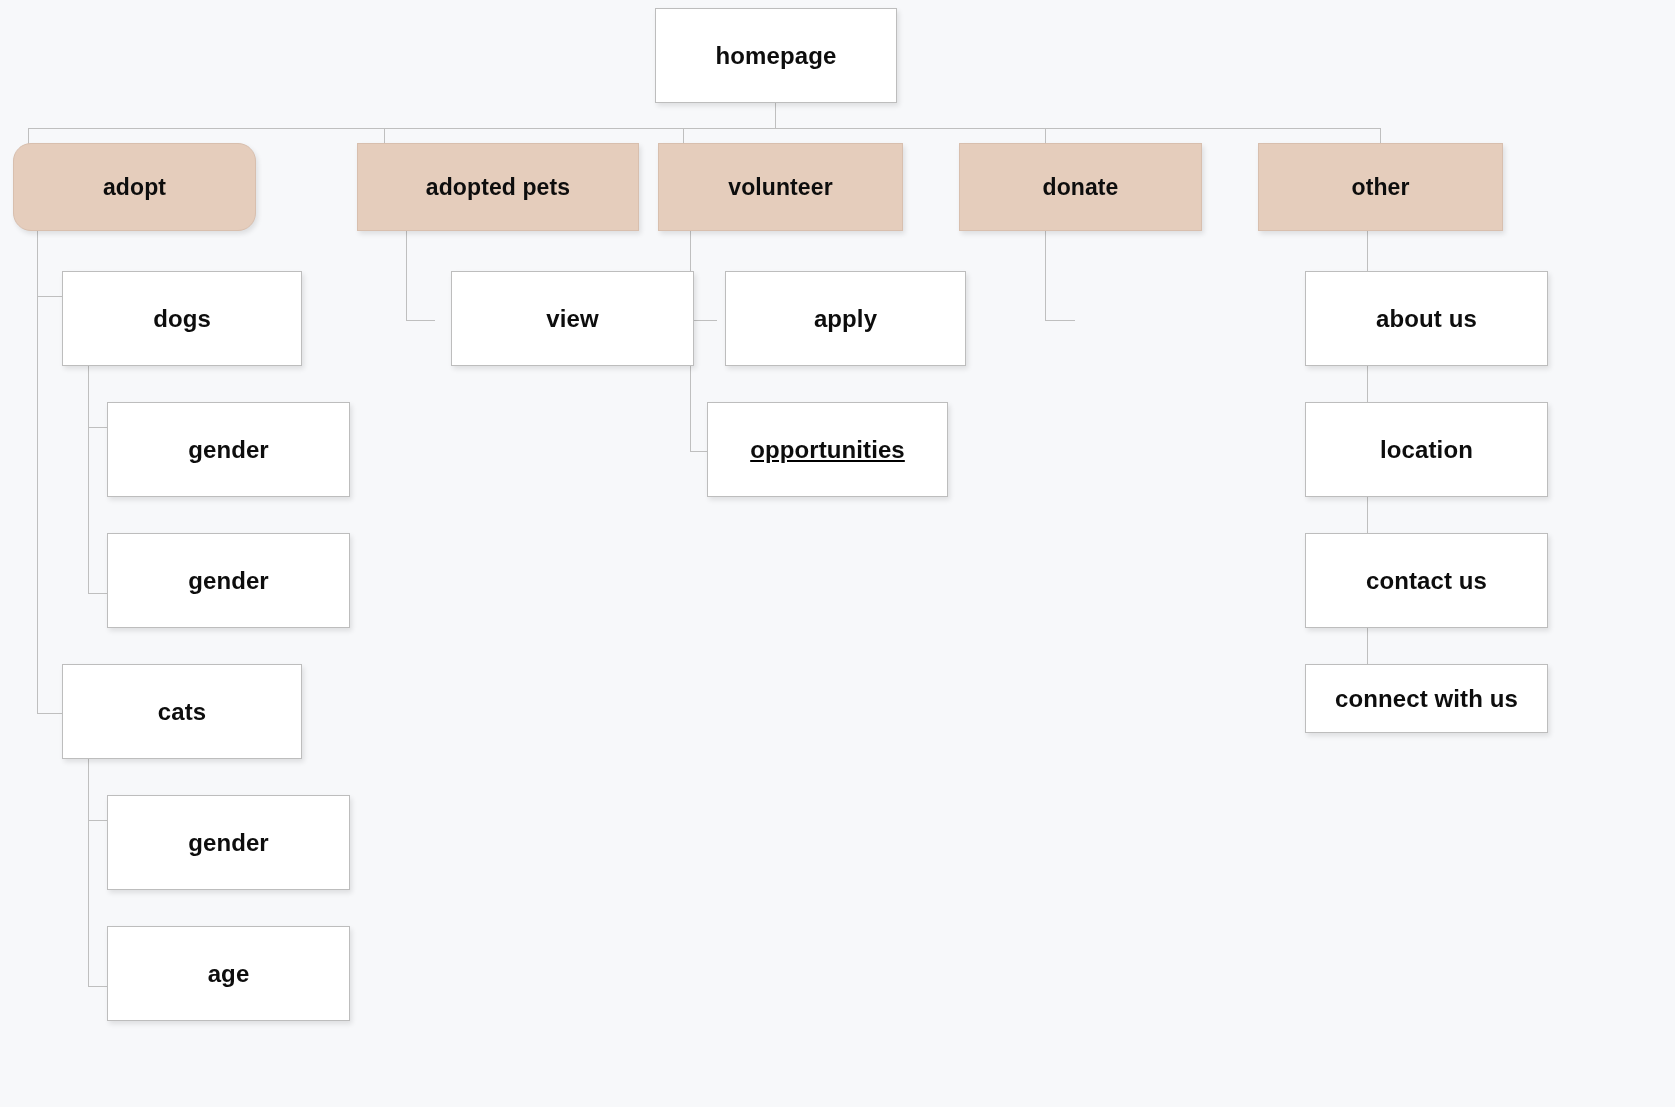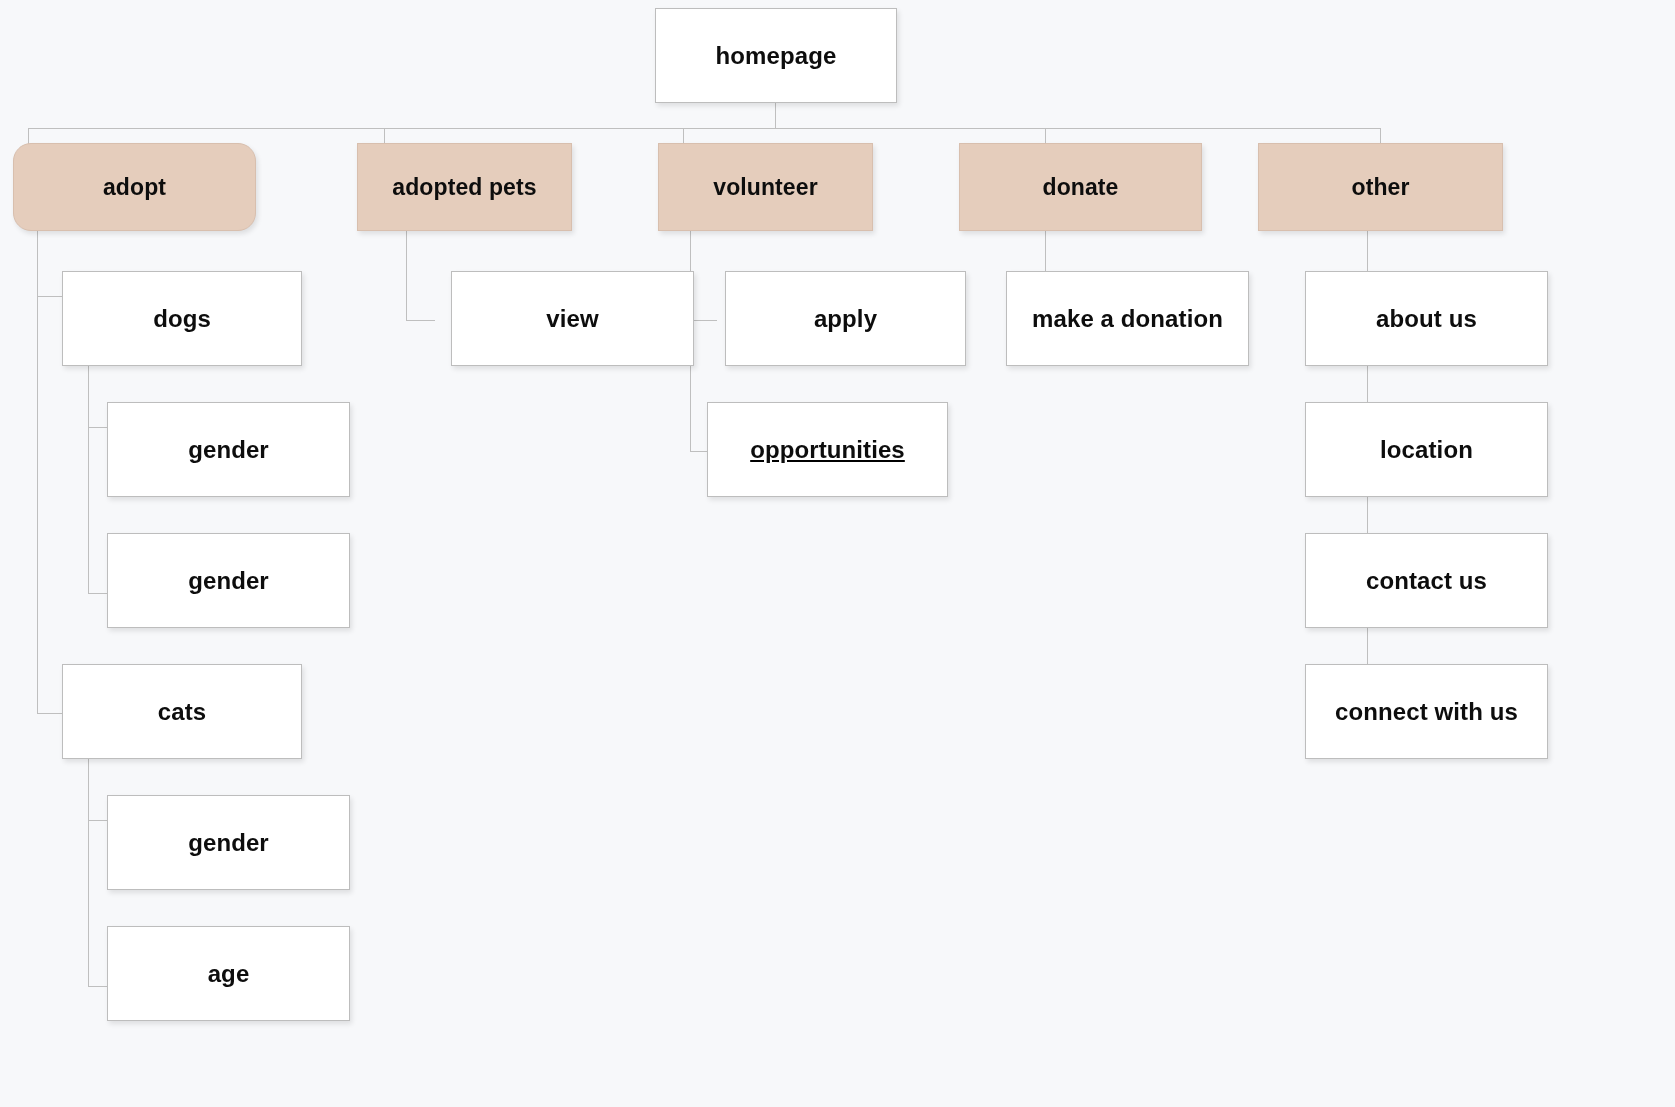--- a/index.html
+++ b/index.html
@@ -98,24 +98,24 @@
   <div class="conn h" style="left:1367px; top:582px; width:28px;"></div>
   <div class="conn h" style="left:1367px; top:713px; width:28px;"></div>
 
   <div class="node" style="left:655px; top:8px; width:242px; height:95px;">
     <span class="label">homepage</span>
   </div>
 
   <div class="node section" style="left:13px; top:143px; width:243px; height:88px;border-radius:18px;">
     <span class="label">adopt</span>
   </div>
-  <div class="node section" style="left:357px; top:143px; width:215px; height:88px;">
+  <div class="node section" style="left:357px; top:143px; width:282px; height:88px;">
     <span class="label">adopted pets</span>
   </div>
-  <div class="node section" style="left:658px; top:143px; width:215px; height:88px;">
+  <div class="node section" style="left:658px; top:143px; width:245px; height:88px;">
     <span class="label">volunteer</span>
   </div>
   <div class="node section" style="left:959px; top:143px; width:243px; height:88px;">
     <span class="label">donate</span>
   </div>
   <div class="node section" style="left:1258px; top:143px; width:245px; height:88px;">
     <span class="label">other</span>
   </div>
 
   <div class="node" style="left:62px; top:271px; width:240px; height:95px;">
@@ -141,30 +141,27 @@
     <span class="label">view</span>
   </div>
 
   <div class="node" style="left:707px; top:271px; width:241px; height:95px;margin-left:18px;">
     <span class="label">apply</span>
   </div>
   <div class="node" style="left:707px; top:402px; width:241px; height:95px;text-decoration:underline;">
     <span class="label">opportunities</span>
   </div>
 
-  <div class="node" style="left:1006px; top:271px; width:243px; height:95px;">
-    <span class="label">make a donation</span>
-  </div>
 
   <div class="node" style="left:1305px; top:271px; width:243px; height:95px;">
     <span class="label">about us</span>
   </div>
   <div class="node" style="left:1305px; top:402px; width:243px; height:95px;">
     <span class="label">location</span>
   </div>
   <div class="node" style="left:1305px; top:533px; width:243px; height:95px;">
     <span class="label">contact us</span>
   </div>
-  <div class="node" style="left:1305px; top:664px; width:243px; height:95px;">
+  <div class="node" style="left:1305px; top:664px; width:243px; height:69px;">
     <span class="label">connect with us</span>
   </div>
 
 </div>
 
 </body></html>

